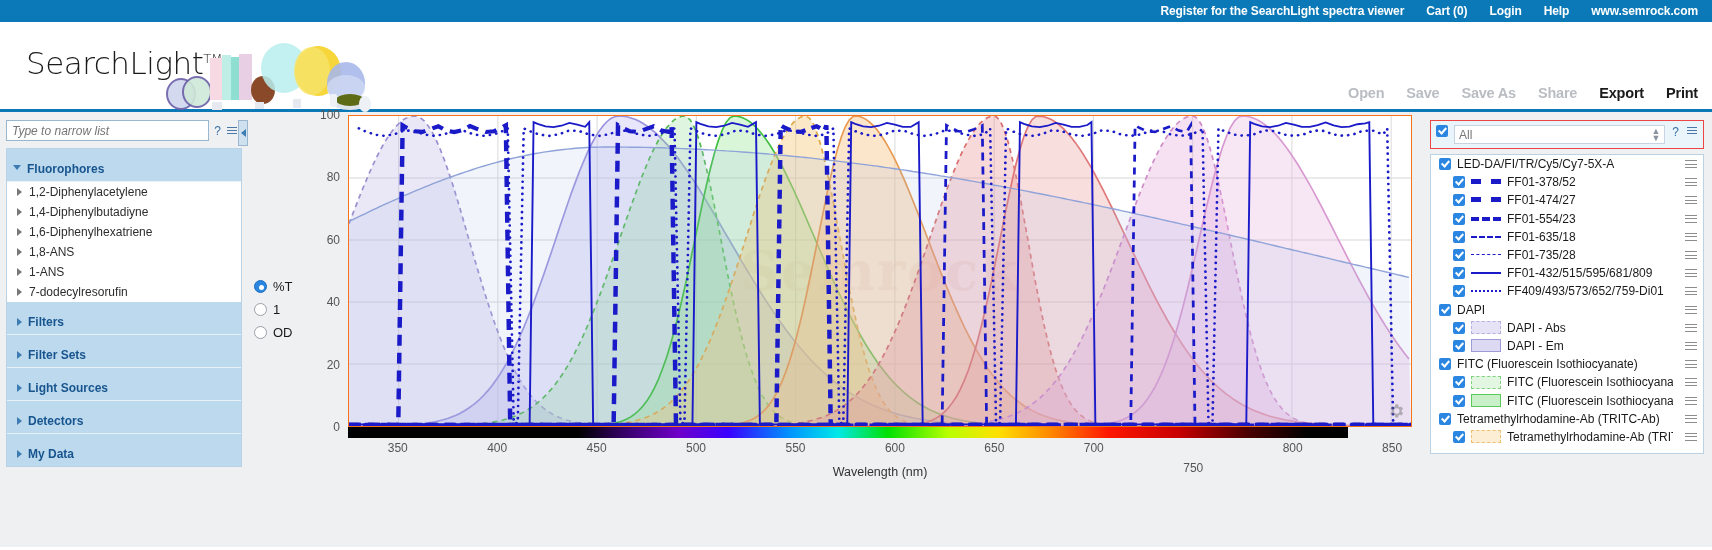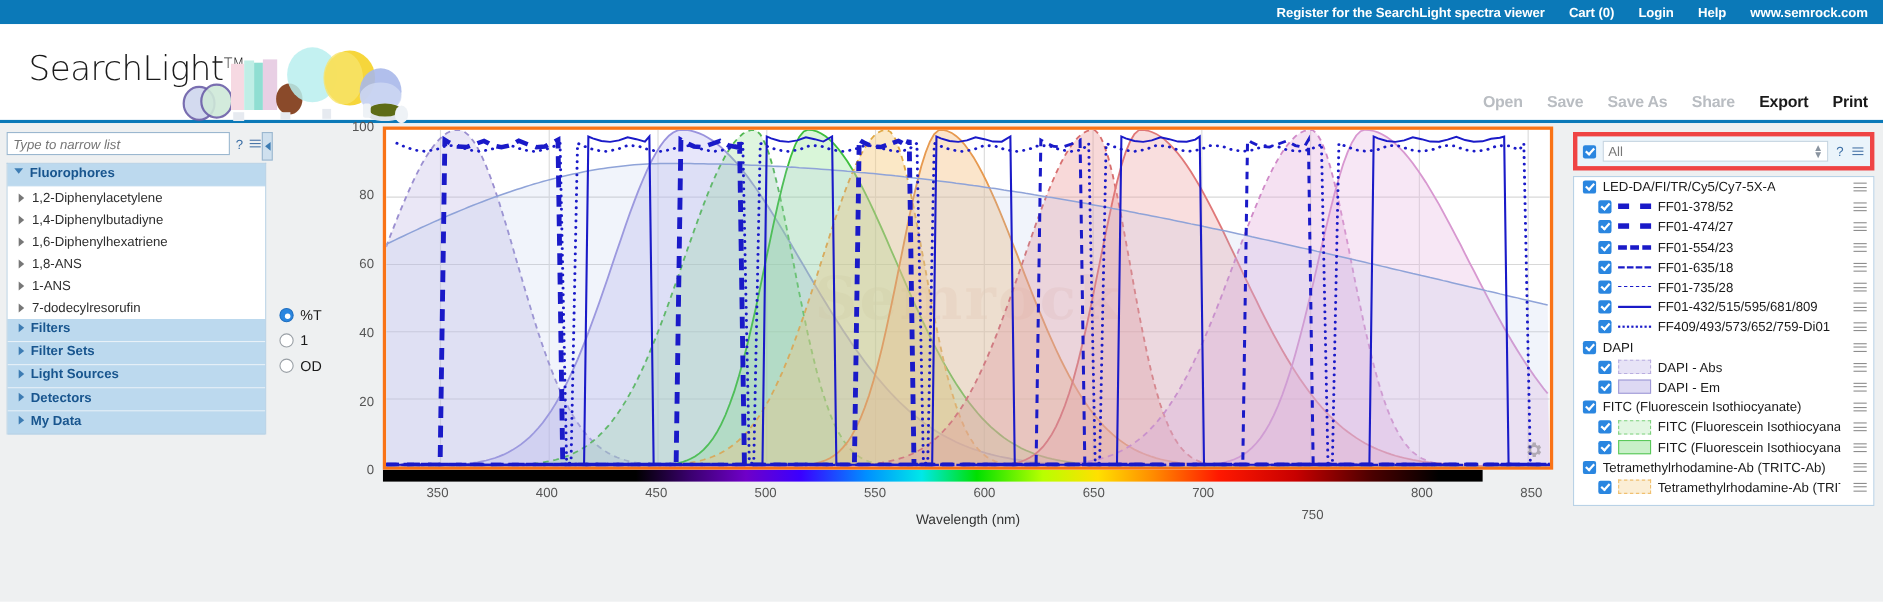--- a/index.html
+++ b/index.html
@@ -58,21 +58,21 @@
     font-style:italic; font-size:12px; color:#8d9096; padding:0 5px;
     font-family:"Liberation Sans", sans-serif; outline:none;
   }
   .mini-ico{ font-size:12px; color:#3a6ea5; cursor:pointer; user-select:none; padding:0 1px; }
   .hamb{ display:inline-block; width:12px; }
   .hamb i{ display:block; height:1px; background:#4a76a8; margin:2px 0; }
 
   .tree{ margin-top:7px; border:1px solid #b9d2e6; border-bottom:none; }
   .grp{
     background:#bcd9ee; color:#18558e; font-weight:bold; font-size:12px;
-    padding:1px 6px 5px 10px; border-bottom:1px solid #e8f1f8;
+    padding:13px 6px 5px 10px; border-bottom:1px solid #e8f1f8;
     display:flex; align-items:center; gap:6px; cursor:pointer;
   }
   .grp.open{ padding-left:6px; }
   .tri{ display:inline-block; width:0;height:0; border-left:5px solid #3d7cb3;
         border-top:4px solid transparent; border-bottom:4px solid transparent; }
   .tri.down{ border-left:4px solid transparent; border-right:4px solid transparent;
              border-top:5px solid #3d7cb3; }
   .leafbox{ background:#fff; }
   .leaf{
     font-size:12px; color:#2d2d2d; padding:3px 4px 3px 10px;
@@ -112,21 +112,21 @@
 
   
   .chartcol{ flex:1 1 auto; position:relative; }
   .chart-inner{ position:absolute; left:0; top:3px; right:14px; bottom:0; }
   .ylabels{ position:absolute; left:0; top:0; width:34px; height:312px;text-align:center; }
   .ylabels div{
     position:absolute; right:4px; font-size:12px; color:#555; transform:translateY(-50%);
   }
   .plot{
     position:absolute; left:38px; top:0; right:0; height:312px;
-    border:3px solid #f97316; background:#fff; overflow:hidden;
+    border:1px solid #f97316; background:#fff; overflow:hidden;
   }
   .spectrum-strip{
     position:absolute; left:38px; right:0; top:312px; height:11px;
   }
   .xlabels{ position:absolute; left:38px; right:0; top:326px; height:18px; }
   .xlabels div{
     position:absolute; font-size:12px; color:#555; transform:translateX(-50%);
   }
   .axis-title{
     position:absolute; left:38px; right:0; top:350px; text-align:center;
@@ -140,22 +140,22 @@
     position:absolute; left:50%; top:50%; transform:translate(-50%,-50%);
     font-size:54px; font-weight:bold; color:rgba(205,170,140,0.16);
     letter-spacing:2px; pointer-events:none; font-family:"DejaVu Serif", serif;
   }
 
   
   .rightcol{
     width:286px; flex:0 0 286px; padding:8px 8px 0 4px;
   }
   .legend-head{
-    display:flex; align-items:center; gap:6px;
-    border:4px solid #ef4444; background:#eaf4fb; padding:4px 5px;
+    display:flex; align-items:flex-start; gap:6px;
+    border:1px solid #ef4444; background:#eaf4fb; padding:4px 5px;
   }
   .selbox{
     flex:1 1 auto; height:19px; border:1px solid #c5d4e0; background:#fff;
     display:flex; align-items:center; padding:0 4px; font-size:12px; color:#777;
     position:relative;
   }
   .spin{ position:absolute; right:4px; top:2px; font-size:9px; color:#8a94a0; line-height:7px;}
   .legend-body{
     margin-top:5px; border:1px solid #b9d2e6; background:#fff;
     height:300px; overflow:hidden; position:relative;

